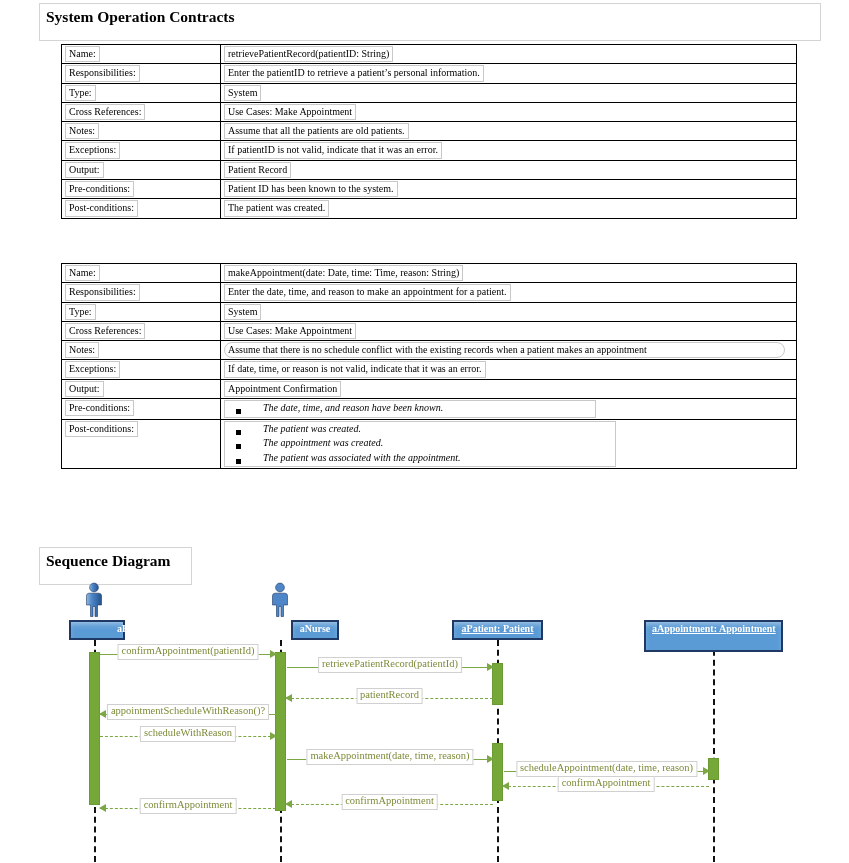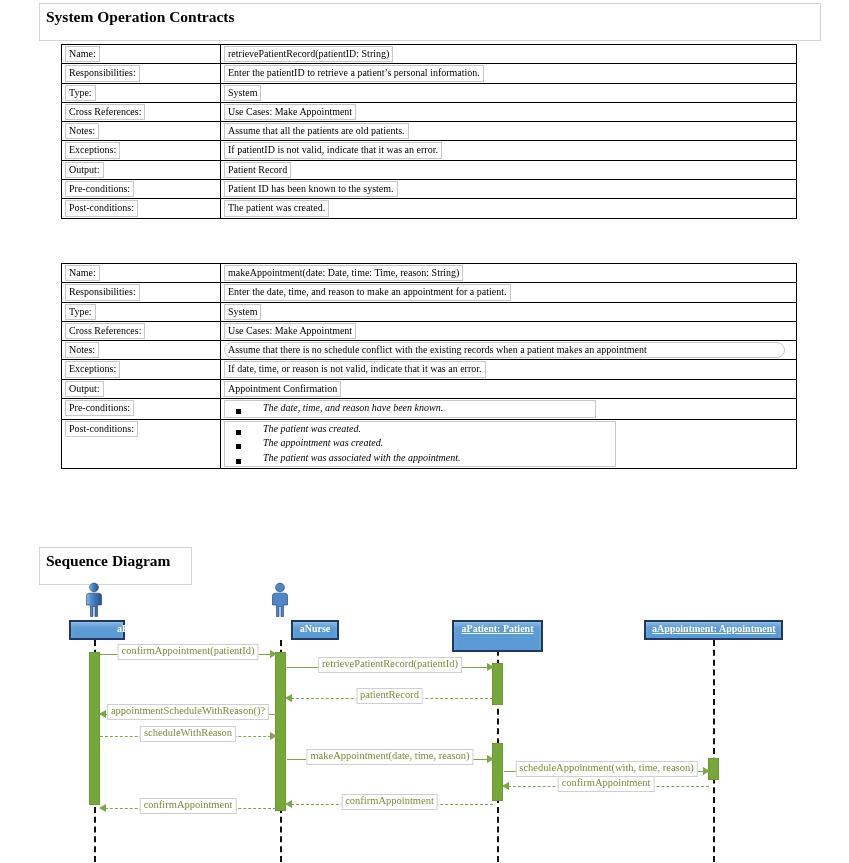--- a/index.html
+++ b/index.html
@@ -285,22 +285,22 @@
   </div>
   <div class="actor-group" style="left:254px; top:4px; width:52px;">
     <svg class="actor-figure" viewBox="0 0 26 36">
       <circle cx="13" cy="5.5" r="4.4" fill="#4e86c7" stroke="#1f3864" stroke-width="0.6"></circle>
       <path d="M5.5 13.5 Q5.5 11.5 8 11.2 L18 11.2 Q20.5 11.5 20.5 13.5 L20.5 23 L16.5 23 L16.5 34.5 L14 34.5 L14 24.5 L12 24.5 L12 34.5 L9.5 34.5 L9.5 23 L5.5 23 Z" fill="#4e86c7" stroke="#1f3864" stroke-width="0.6"></path>
     </svg>
   </div>
 
   <div class="lifeline-box" style="left:69px; top:42px; width:51px; height:20px;padding-left:46px;">aPatient</div>
   <div class="lifeline-box" style="left:256px; top:42px; width:48px; height:20px;margin-left:35px;">aNurse</div>
-  <div class="lifeline-box obj" style="left:452px; top:42px; width:91px; height:32px;">aPatient: Patient</div>
-  <div class="lifeline-box obj" style="left:644px; top:42px; width:139px; height:20px;">aAppointment: Appointment</div>
+  <div class="lifeline-box obj" style="left:452px; top:42px; width:91px; height:20px;">aPatient: Patient</div>
+  <div class="lifeline-box obj" style="left:644px; top:42px; width:139px; height:32px;">aAppointment: Appointment</div>
 
   <div class="activation" style="left:89px;  top:74px;  height:153px;"></div>
   <div class="activation" style="left:275px; top:74px;  height:159px;"></div>
   <div class="activation" style="left:492px; top:85px;  height:42px;"></div>
   <div class="activation" style="left:492px; top:165px; height:58px;"></div>
   <div class="activation" style="left:708px; top:180px; height:22px;"></div>
 
   <div class="msg to-right" style="left:100px; width:176px; top:76px;">
     <div class="line"></div>
     <div class="head"></div>
@@ -333,21 +333,21 @@
 
   <div class="msg to-right" style="left:287px; width:206px; top:181px;">
     <div class="line"></div>
     <div class="head"></div>
     <div class="label">makeAppointment(date, time, reason)</div>
   </div>
 
   <div class="msg to-right" style="left:504px; width:205px; top:193px;">
     <div class="line"></div>
     <div class="head"></div>
-    <div class="label">scheduleAppointment(with, time, reason)</div>
+    <div class="label">scheduleAppointment(date, time, reason)</div>
   </div>
 
   <div class="msg to-left dashed" style="left:503px; width:206px; top:208px;">
     <div class="line"></div>
     <div class="head"></div>
     <div class="label">confirmAppointment</div>
   </div>
 
   <div class="msg to-left dashed" style="left:286px; width:207px; top:226px;">
     <div class="line"></div>

